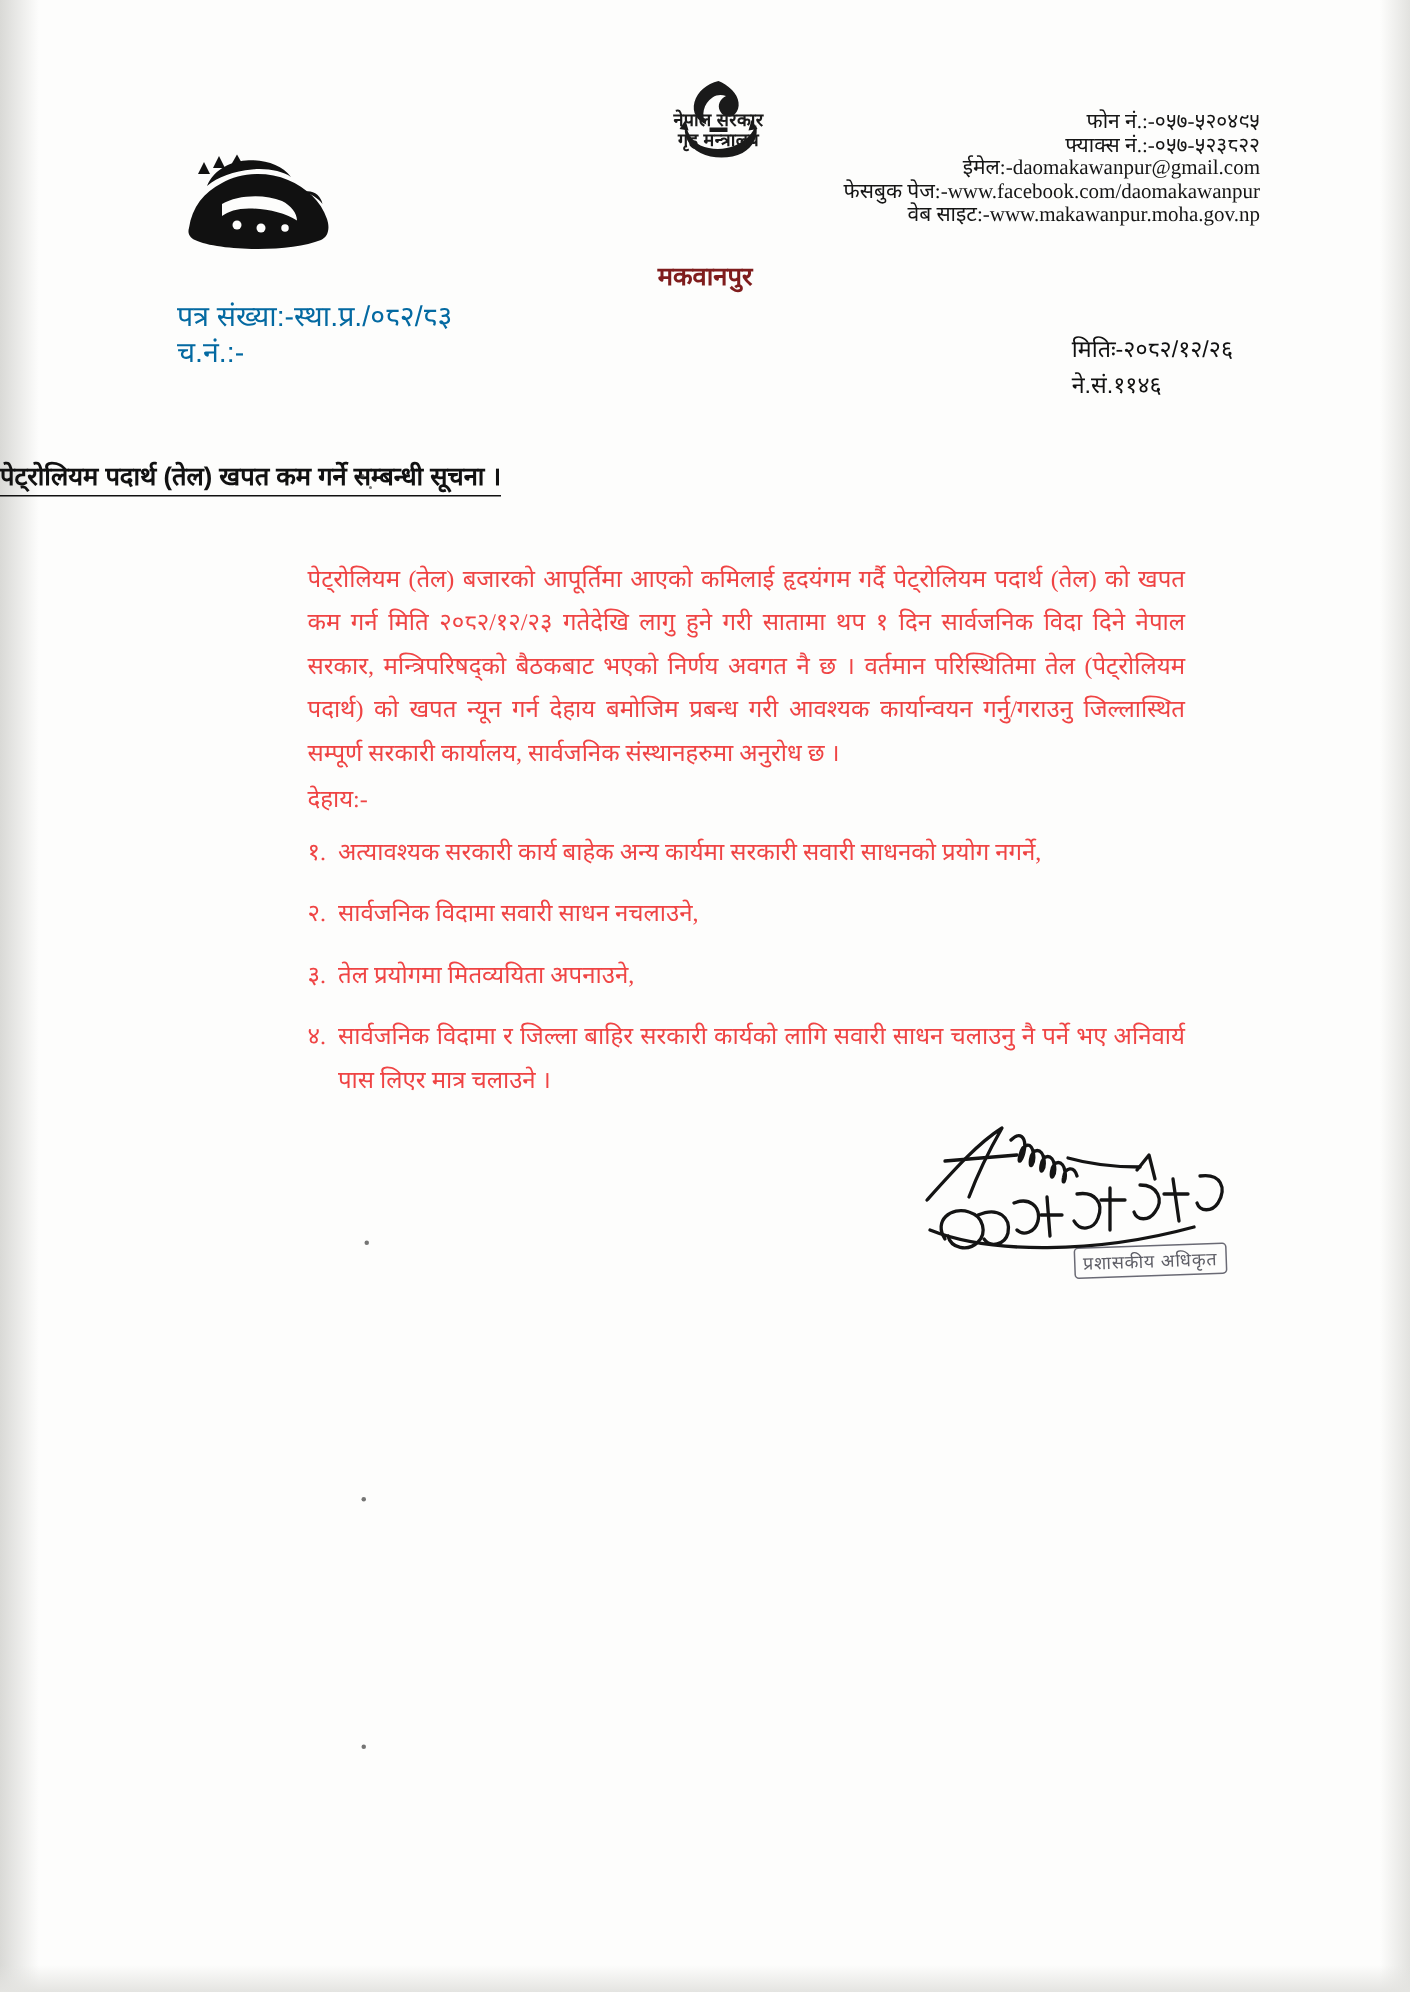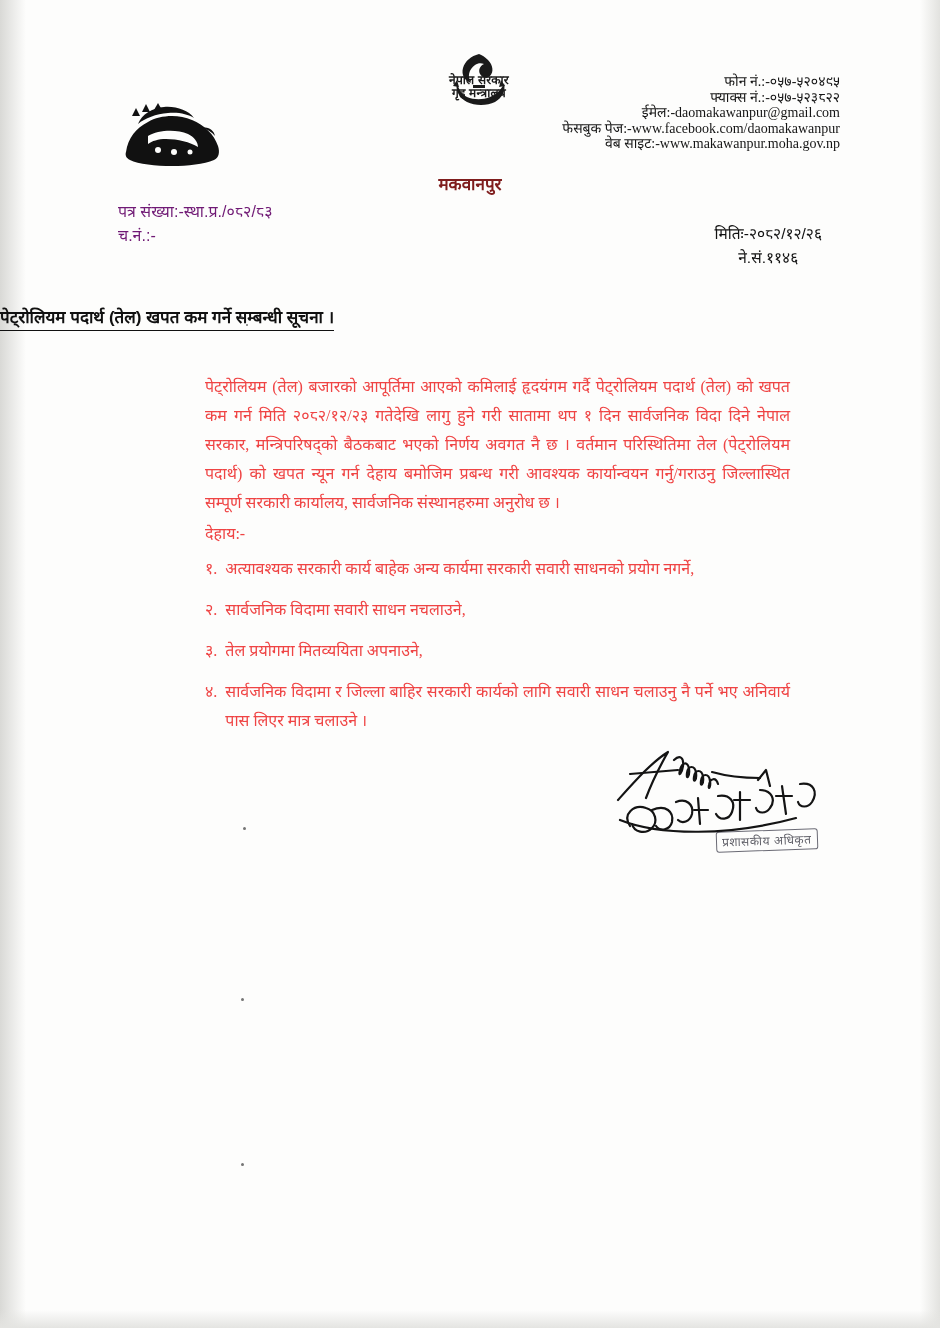--- a/index.html
+++ b/index.html
@@ -120,29 +120,29 @@
     white-space: nowrap;
   }
   .contact-block div { margin: 0; }
 
   
   .ref-left {
     position: absolute;
     left: 118px;
     top: 200px;
     font-family: "Liberation Sans", sans-serif;
-    font-size: 16px;
+    font-size: 19px;
     line-height: 24px;
-    color: #701a75;
+    color: #0369a1;
   }
   .ref-right {
     position: absolute;
     right: 118px;
     top: 222px;
-    text-align: center;
+    text-align: left;
     font-family: "Liberation Sans", sans-serif;
     font-size: 15.5px;
     line-height: 24px;
     color: #111;
   }
 
   
   .subject {
     position: absolute;
     left: 0; right: 0;

